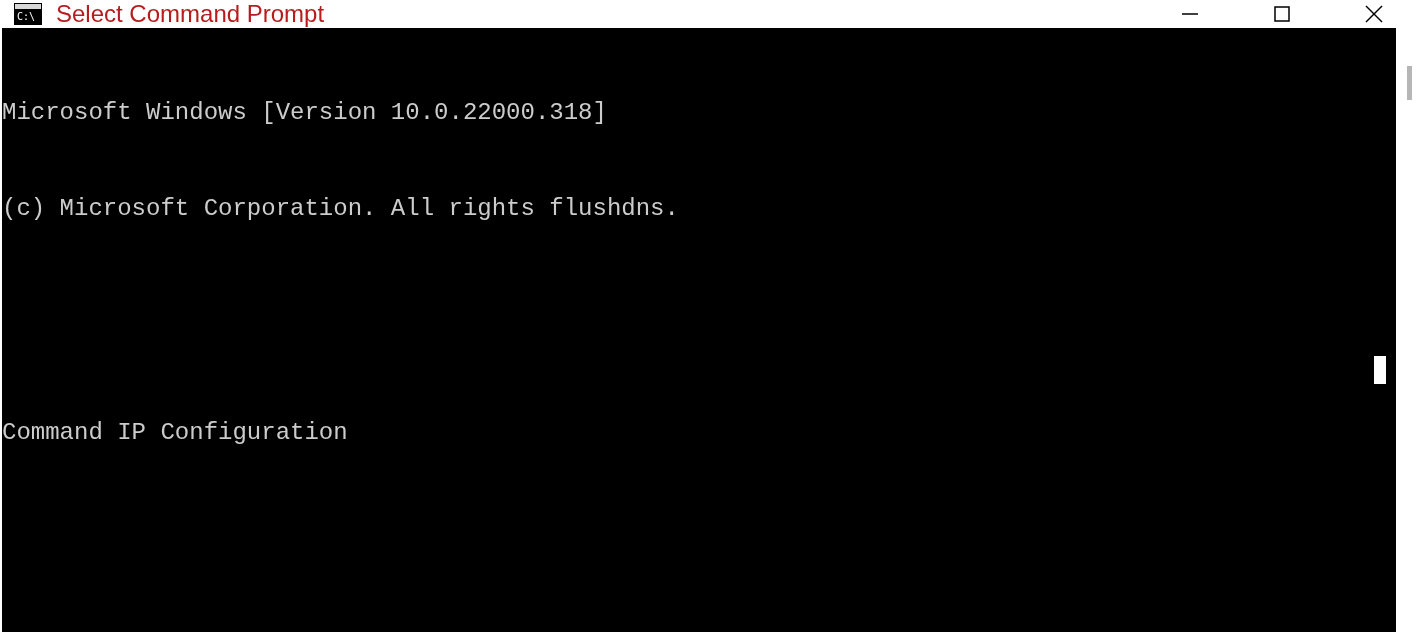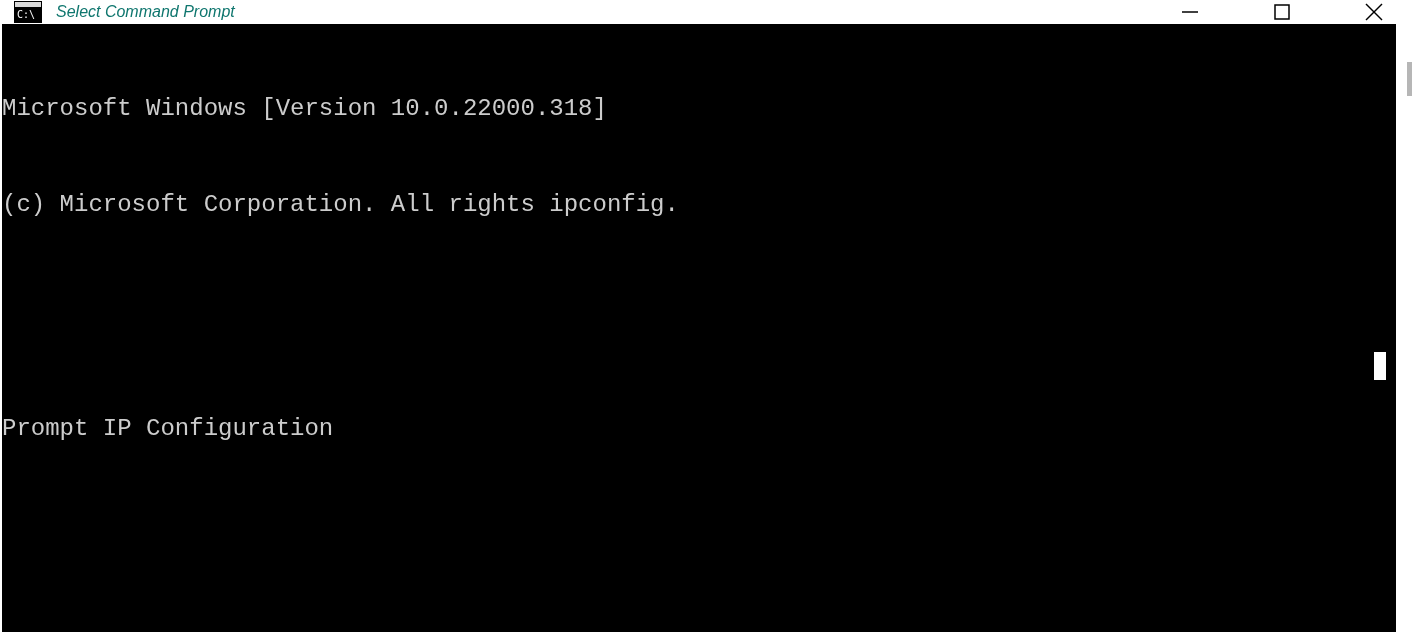--- a/index.html
+++ b/index.html
@@ -31,24 +31,23 @@
     }
     .app-icon {
       width: 28px;
       height: 24px;
       margin-right: 14px;
       display: inline-flex;
       align-items: center;
       justify-content: center;
     }
     .window-title {
-      font-size: 16px;
-      color: #0f766e;
+      font-size: 24px;
+      color: #b91c1c;
       flex: 1;
-      font-style: italic;
     }
     .window-controls {
       display: flex;
       height: 100%;
     }
     .win-btn {
       width: 92px;
       height: 100%;
       display: flex;
       align-items: center;
@@ -132,24 +131,24 @@
           <line x1="2" y1="2" x2="18" y2="18" stroke-width="1.5"></line>
           <line x1="18" y1="2" x2="2" y2="18" stroke-width="1.5"></line>
         </svg>
       </div>
     </div>
   </div>
 
   <div class="terminal-wrap">
     <div class="terminal">
       <span class="term-line">Microsoft Windows [Version 10.0.22000.318]</span>
-      <span class="term-line">(c) Microsoft Corporation. All rights ipconfig.</span>
+      <span class="term-line">(c) Microsoft Corporation. All rights flushdns.</span>
       <span class="term-line"></span>
       <span class="term-line"></span>
-      <span class="term-line">Prompt IP Configuration</span>
+      <span class="term-line">Command IP Configuration</span>
       <span class="term-line"></span>
       
       <span class="term-line"></span>
       
       <div class="terminal-scrollbar-thumb"></div>
     </div>
     <div class="scroll-gutter"></div>
   </div>
 </div>
 

